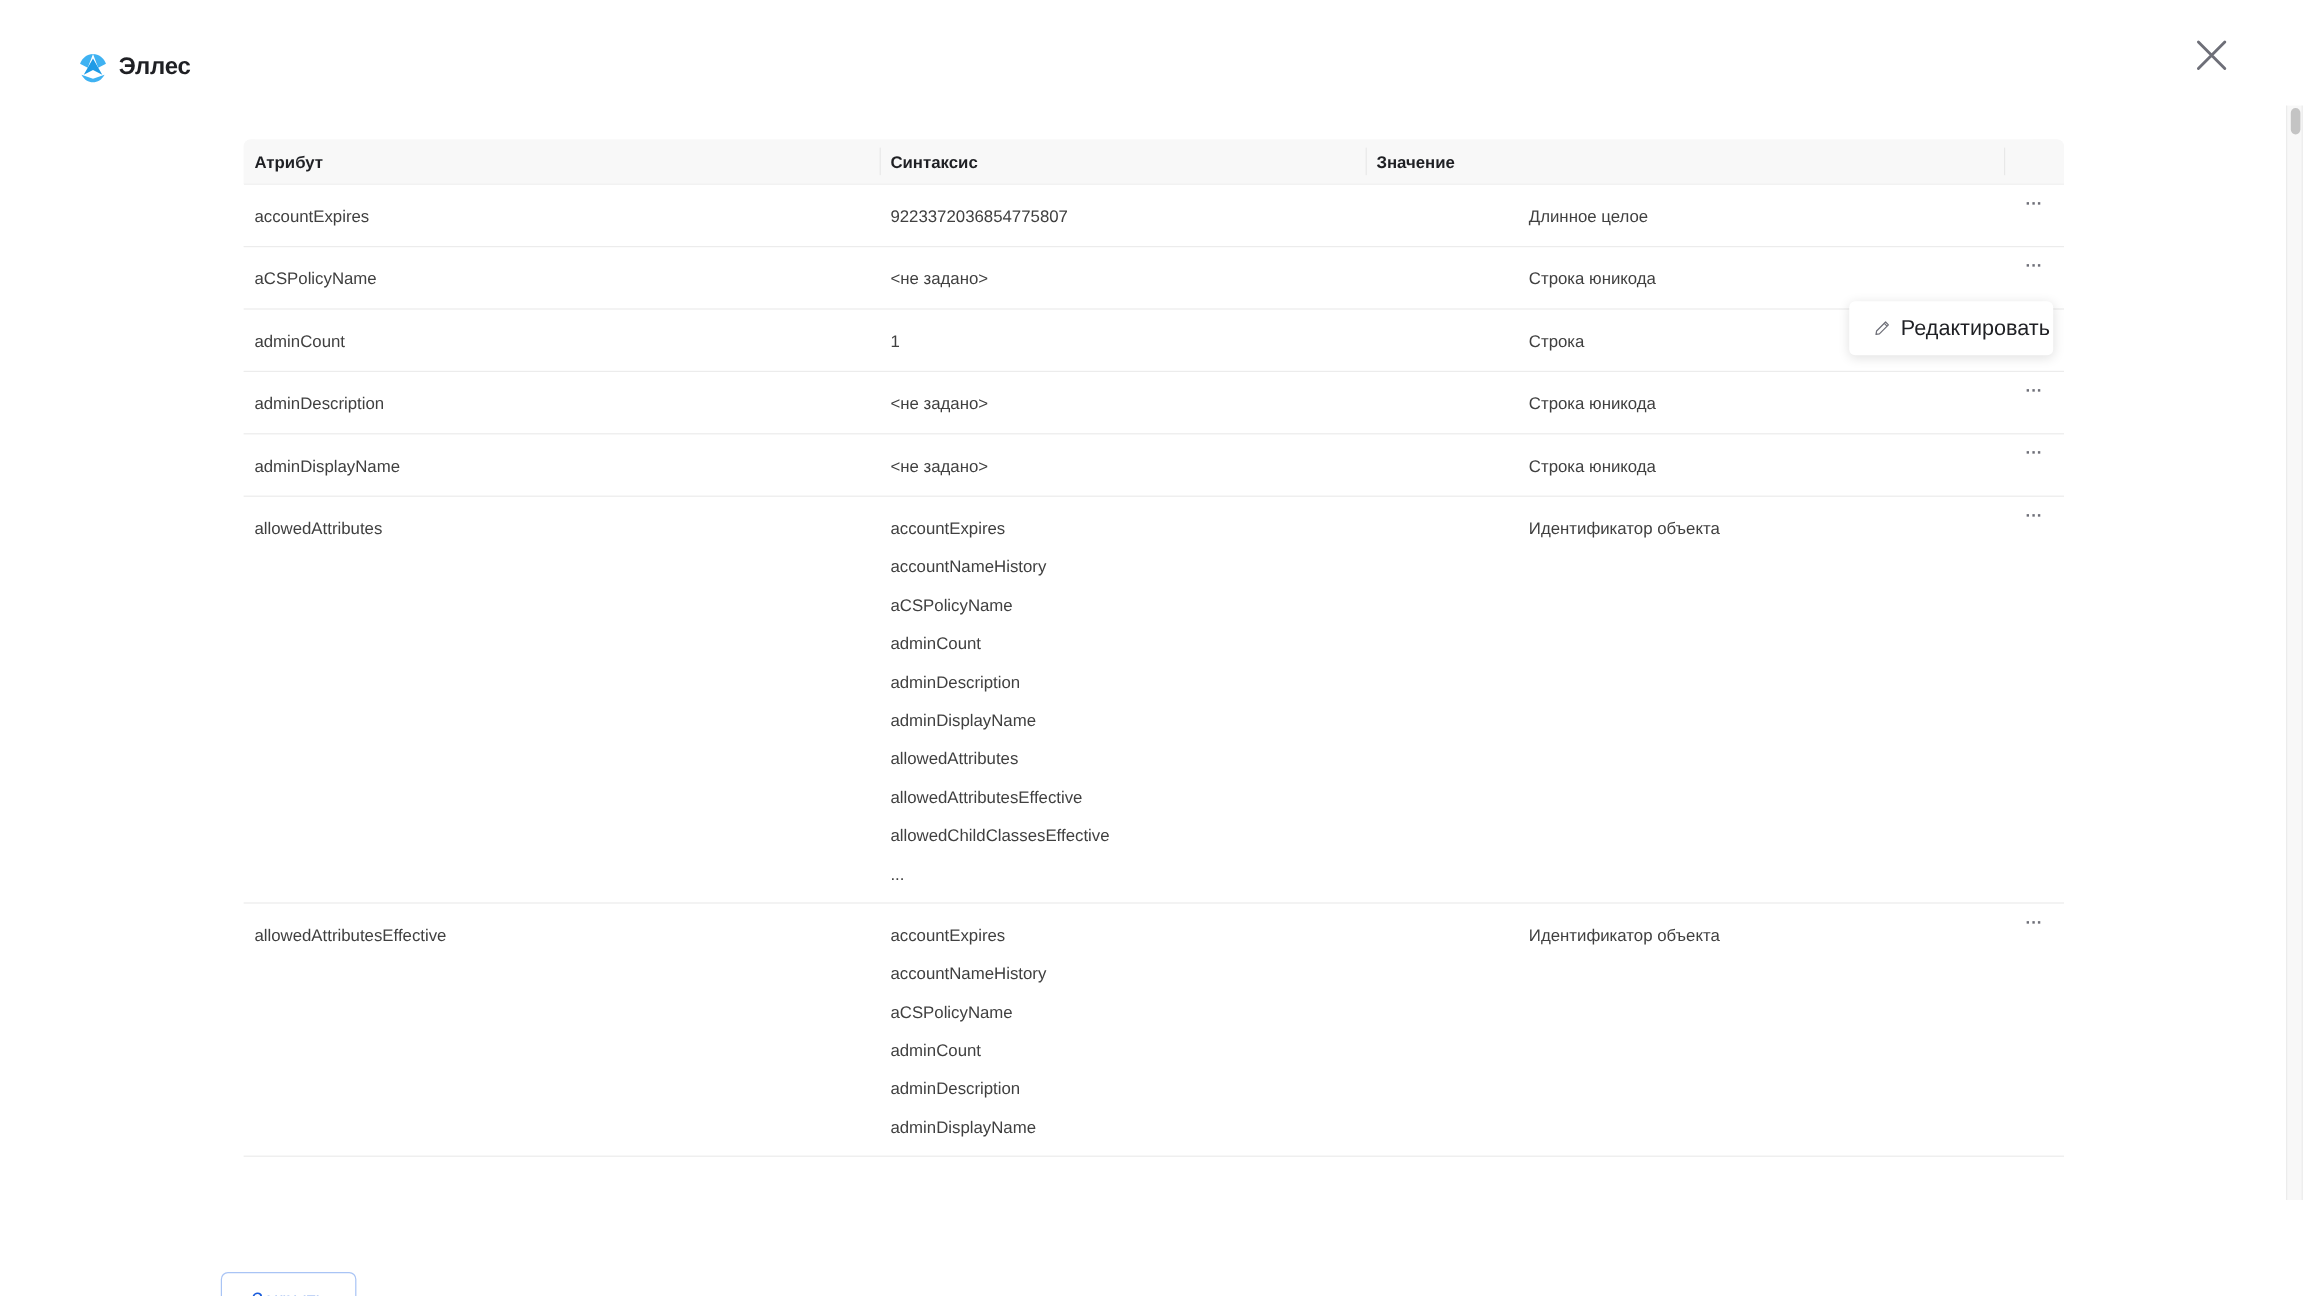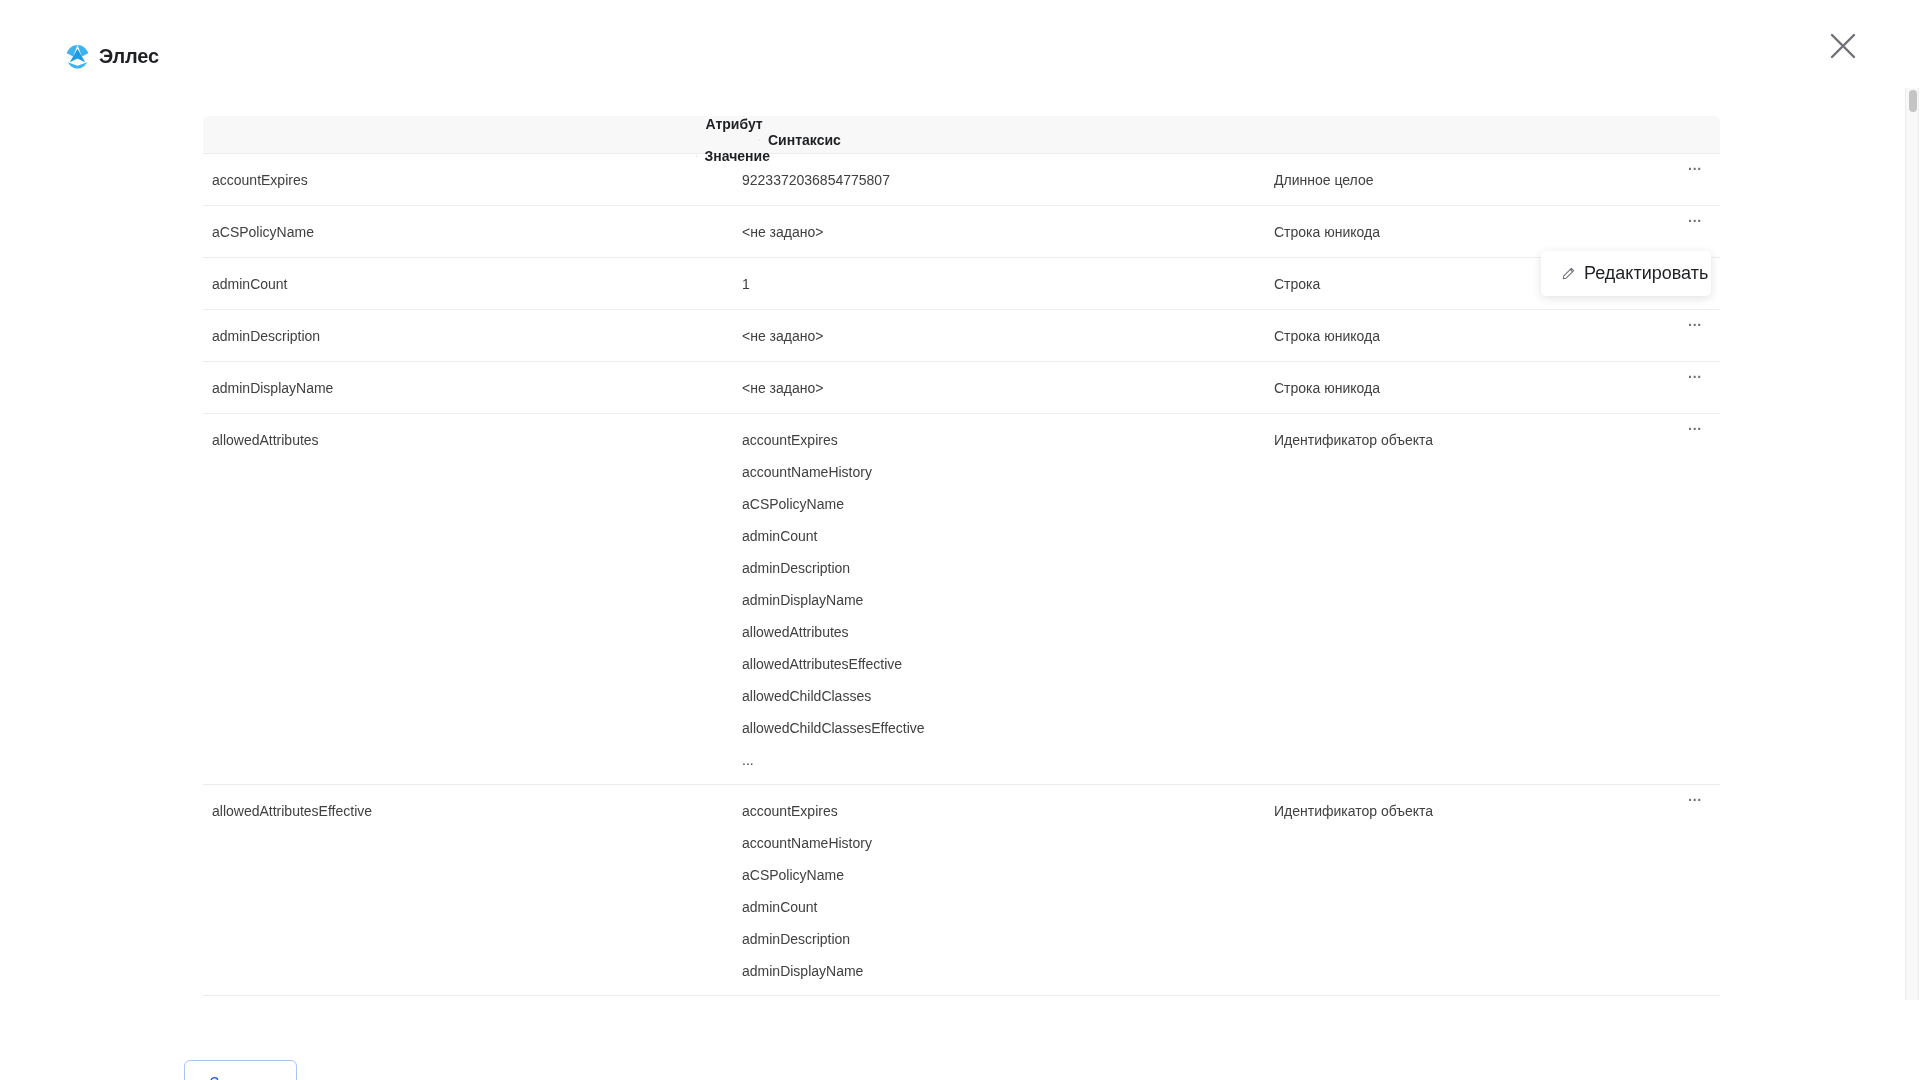--- a/index.html
+++ b/index.html
@@ -11,21 +11,21 @@
   .logo-text { font-size: 20px; font-weight: bold; color: #1f2024; letter-spacing: -0.2px; }
 
   .close-x { position: absolute; left: 1829px; top: 32px; width: 28px; height: 28px; cursor: pointer; }
   .close-x svg { width: 28px; height: 28px; display: block; }
 
   .scroll-area { position: absolute; left: 0; top: 88px; width: 1905px; height: 912px; overflow: hidden; }
   .scrollbar { position: absolute; left: 1905px; top: 88px; width: 14px; height: 912px; background: #f8f8f8; border-left: 1px solid #ececec; border-right: 1px solid #ececec; }
   .scrollbar-thumb { position: absolute; left: 3px; top: 2px; width: 8px; height: 22px; border-radius: 4px; background: #c4c4c4; }
 
   .table { position: absolute; left: 203px; top: 28px; width: 1517px; font-size: 14px; }
-  .thead { display: flex; height: 38px; background: #f8f8f8; border-bottom: 1px solid #ececec; border-radius: 6px 6px 0 0; align-items: center; flex-direction: column; }
+  .thead { display: flex; height: 38px; background: #f8f8f8; border-bottom: 1px solid #ececec; border-radius: 6px 6px 0 0; align-items: center; }
   .th { font-weight: bold; font-size: 14px; color: #1f2024; padding-left: 9px; height: 100%; display: flex; align-items: center; position: relative; }
   .th.sep::before { content: ""; position: absolute; left: 0; top: 7px; bottom: 7px; width: 1px; background: #e8e8e8; }
   .c1 { width: 530px; }
   .c2 { width: 532px; }
   .c3 { width: 405px; }
   .c4 { width: 50px; }
 
   .tr { display: flex; border-bottom: 1px solid #ececec; min-height: 52px; }
   .td { padding: 16px 9px 0 9px; line-height: 20px; color: #404040; }
   .td.c1 { padding-left: 9px; }
@@ -117,21 +117,20 @@
       <div class="td c1">allowedAttributes</div>
       <div class="td c2 val-list">
         <div>accountExpires</div>
         <div>accountNameHistory</div>
         <div>aCSPolicyName</div>
         <div>adminCount</div>
         <div>adminDescription</div>
         <div>adminDisplayName</div>
         <div>allowedAttributes</div>
         <div>allowedAttributesEffective</div>
-        <div>allowedChildClasses</div>
         <div>allowedChildClassesEffective</div>
         <div>...</div>
       </div>
       <div class="td c3">Идентификатор объекта</div>
       <div class="dots">
           <span>···</span>
         </div>
     </div>
 
     <div class="tr multi">

